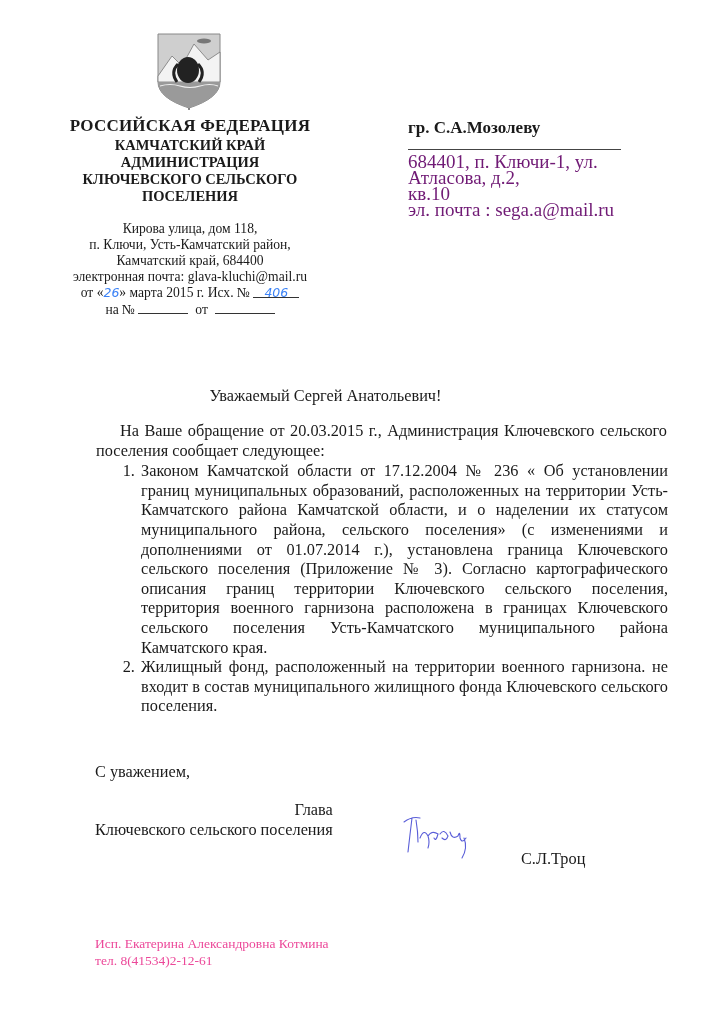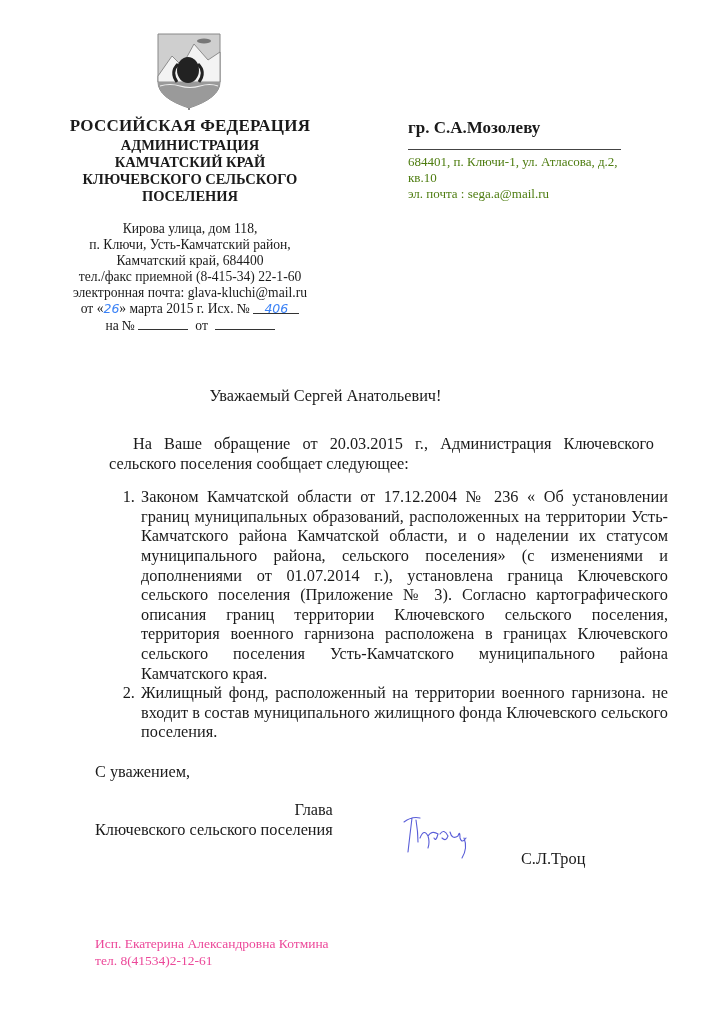--- a/index.html
+++ b/index.html
@@ -10,24 +10,24 @@
   .abs { position: absolute; }
   .emblem { left: 150px; top: 30px; width: 78px; height: 80px; }
   .left-block { left: 40px; width: 300px; text-align: center; }
   .org1 { top: 116px; font-weight: bold; font-size: 17px; letter-spacing: 0.2px; }
   .org2 { top: 137px; font-weight: bold; font-size: 14.5px; line-height: 17px; }
   .addr { top: 221px; font-size: 13.6px; line-height: 16px; }
   .hand { color: #3b82f6; font-style: italic; font-family: "DejaVu Sans", sans-serif; font-size: 12.5px; }
   .uline { display: inline-block; border-bottom: 1px solid #333; min-width: 46px; height: 12px; vertical-align: baseline; }
   .recipient-name { left: 408px; top: 118px; font-weight: bold; font-size: 17px; }
   .recipient-rule { left: 408px; top: 149px; width: 213px; border-top: 1px solid #444; }
-  .recipient-addr { left: 408px; top: 154px; font-size: 13px; line-height: 16px; width: 240px; color: #4d7c0f; }
+  .recipient-addr { left: 408px; top: 154px; font-size: 19px; line-height: 16px; width: 240px; color: #701a75; }
   .greeting { left: 0; width: 651px; top: 386px; text-align: center; font-size: 16.3px; }
   .body { left: 95px; top: 420px; width: 573px; font-size: 16.3px; line-height: 19.6px; text-align: justify; }
-  .body p { margin: 14px; text-indent: 24px; }
+  .body p { margin: 1px; text-indent: 24px; }
   .body ol { margin: 0; padding-left: 44px; }
   .body li { text-align: justify; padding-left: 2px; }
   .closing { left: 95px; top: 762px; font-size: 16.3px; }
   .sign-title { left: 95px; top: 800px; font-size: 16.3px; line-height: 20px; text-align: right; }
   .sign-name { left: 521px; top: 821px; font-size: 16.3px; margin-top: 28px; }
   .signature { left: 398px; top: 808px; width: 82px; height: 52px; }
   .executor { left: 95px; top: 936px; font-size: 13.5px; line-height: 16.5px; color: #ec4899; }
 </style>
 </head>
 <body>
@@ -38,31 +38,30 @@
   <path d="M8 52 H70 Q70 68 39 78 Q8 68 8 52 Z" fill="#9a9a9a"></path>
   <path d="M10 56 Q20 53 30 56 T50 56 T68 56" fill="none" stroke="#eee" stroke-width="1.2"></path>
   <ellipse cx="38" cy="40" rx="11" ry="13" fill="#222"></ellipse>
   <path d="M28 34 Q20 42 27 52 M48 34 Q56 42 49 52" fill="none" stroke="#222" stroke-width="3"></path>
   <ellipse cx="54" cy="11" rx="7" ry="2.5" fill="#777"></ellipse>
   <line x1="39" y1="78" x2="39" y2="82" stroke="#666" stroke-width="1.5"></line>
 </svg>
 
 <div class="abs left-block org1">РОССИЙСКАЯ ФЕДЕРАЦИЯ</div>
 <div class="abs left-block org2">
+  <div>КАМЧАТСКИЙ  КРАЙ</div>
   <div>АДМИНИСТРАЦИЯ</div>
-  <div>КАМЧАТСКИЙ  КРАЙ</div>
   <div>КЛЮЧЕВСКОГО СЕЛЬСКОГО</div>
   <div>ПОСЕЛЕНИЯ</div>
 </div>
 
 <div class="abs left-block addr">
   <div>Кирова улица, дом 118,</div>
   <div>п. Ключи, Усть-Камчатский район,</div>
   <div>Камчатский край, 684400</div>
-  <div>тел./факс приемной (8-415-34) 22-1-60</div>
   <div>электронная почта: glava-kluchi@mail.ru</div>
   <div>
     <span>от «</span><span class="hand">26</span><span>» марта  2015 г.  Исх. №</span>
     <span class="uline"><span class="hand">406</span></span>
   </div>
   <div>
     <span>на №</span>
     <span class="uline" style="min-width:50px"></span>
     &nbsp;<span>от</span>&nbsp;
     <span class="uline" style="min-width:60px"></span>

